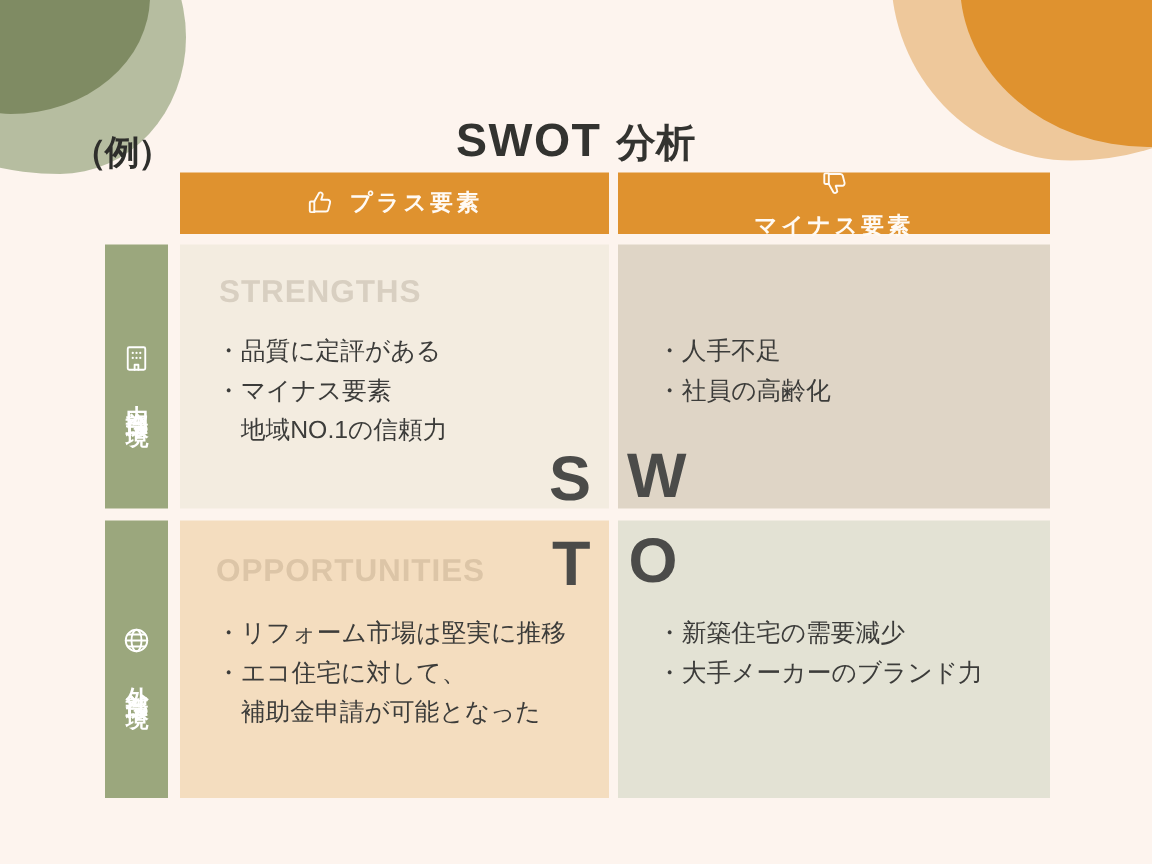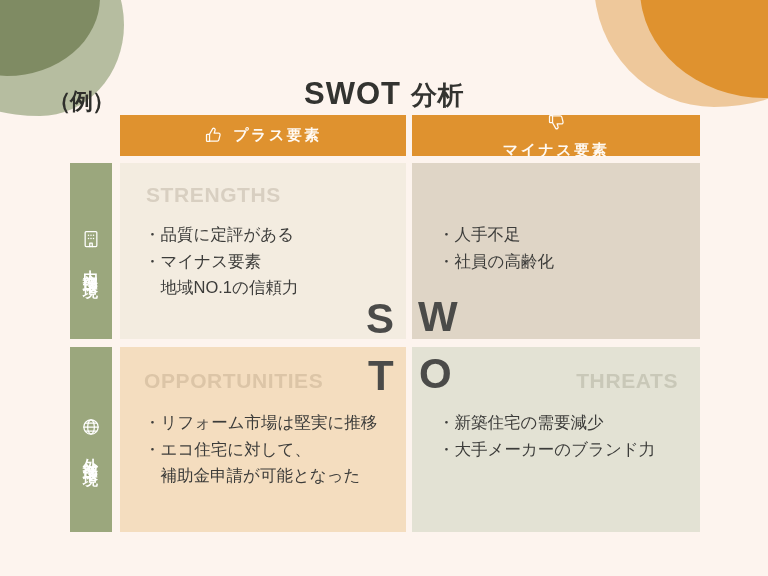--- a/index.html
+++ b/index.html
@@ -264,21 +264,20 @@
   <div id="quad-opportunities" class="quad">
     <div class="quad-title">OPPORTUNITIES</div>
     <ul class="quad-list">
       <li>・リフォーム市場は堅実に推移</li>
       <li>・エコ住宅に対して、</li>
       <li>　補助金申請が可能となった</li>
     </ul>
   </div>
 
   <div id="quad-threats" class="quad">
-    <div class="quad-title">THREATS</div>
     <ul class="quad-list">
       <li>・新築住宅の需要減少</li>
       <li>・大手メーカーのブランド力</li>
     </ul>
   </div>
 
   <div id="big-letter-s" class="big-letter">S</div>
   <div id="big-letter-w" class="big-letter">W</div>
   <div id="big-letter-t" class="big-letter">T</div>
   <div id="big-letter-o" class="big-letter">O</div>

